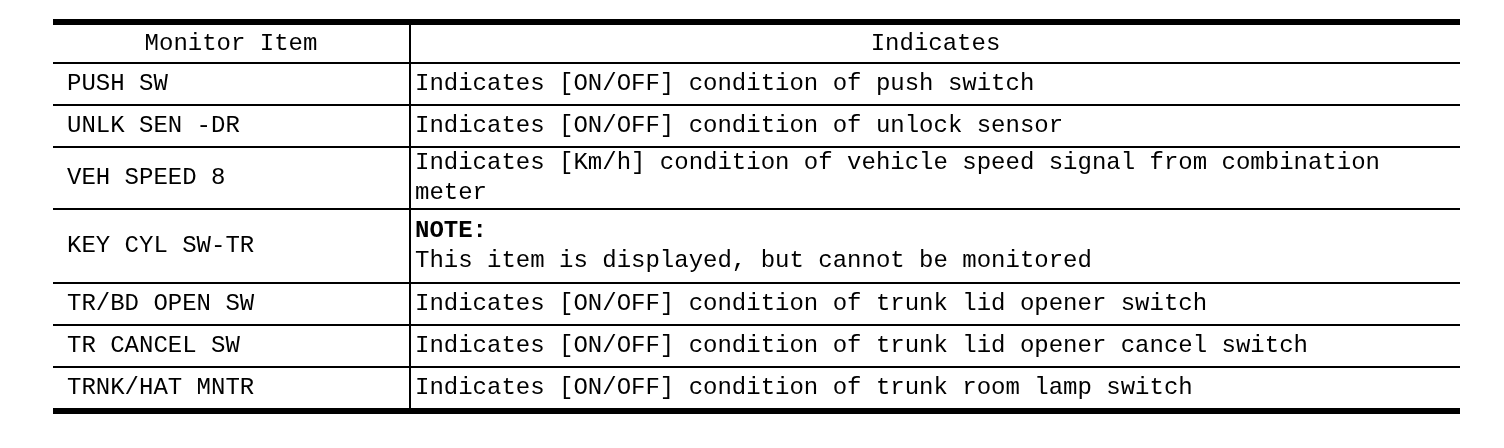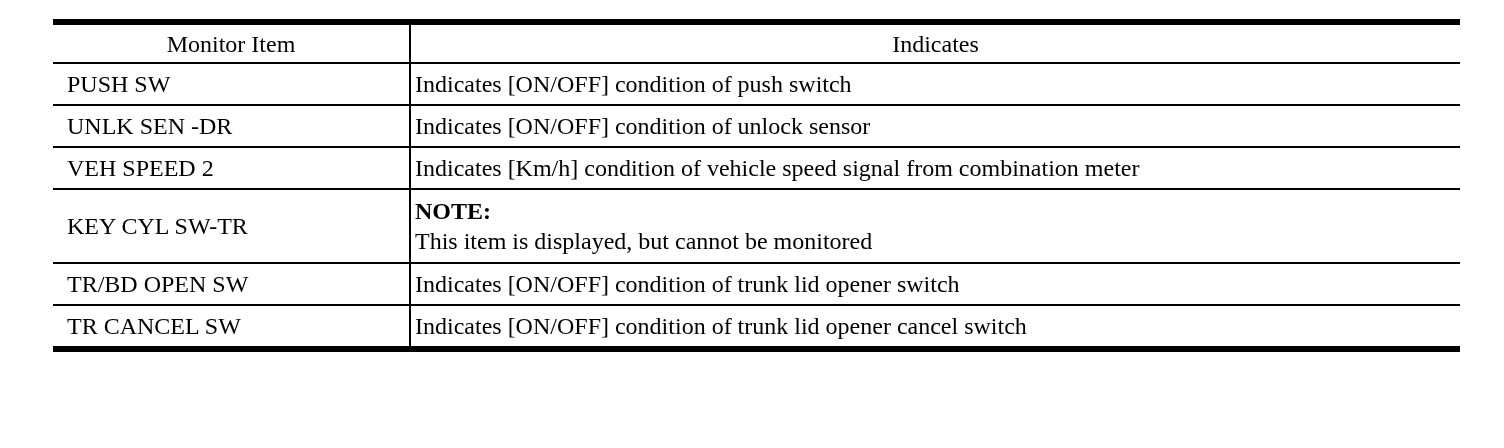--- a/index.html
+++ b/index.html
@@ -5,21 +5,21 @@
   html, body {
     margin: 0;
     padding: 0;
     background: #ffffff;
   }
   .page {
     position: relative;
     width: 1504px;
     height: 448px;
     background: #ffffff;
-    font-family: Liberation Serif, serif;
+    font-family: Liberation Mono, monospace;
     color: #000000;
   }
   table.monitor-table {
     position: absolute;
     left: 53px;
     top: 19px;
     width: 1407px;
     border-collapse: collapse;
     table-layout: fixed;
     border-top: 6px solid #000000;
@@ -69,33 +69,37 @@
     <tbody>
       <tr>
         <td class="cell-item">PUSH SW</td>
         <td class="cell-contents">Indicates [ON/OFF] condition of push switch</td>
       </tr>
       <tr>
         <td class="cell-item">UNLK SEN -DR</td>
         <td class="cell-contents">Indicates [ON/OFF] condition of unlock sensor</td>
       </tr>
       <tr>
-        <td class="cell-item">VEH SPEED 2</td>
+        <td class="cell-item">VEH SPEED 8</td>
         <td class="cell-contents">Indicates [Km/h] condition of vehicle speed signal from combination meter</td>
       </tr>
       <tr class="row-note">
         <td class="cell-item">KEY CYL SW-TR</td>
         <td class="cell-contents">
           <div class="note-label">NOTE:</div>
           <div class="note-text">This item is displayed, but cannot be monitored</div>
         </td>
       </tr>
       <tr>
         <td class="cell-item">TR/BD OPEN SW</td>
         <td class="cell-contents">Indicates [ON/OFF] condition of trunk lid opener switch</td>
       </tr>
       <tr>
         <td class="cell-item">TR CANCEL SW</td>
         <td class="cell-contents">Indicates [ON/OFF] condition of trunk lid opener cancel switch</td>
       </tr>
+      <tr>
+        <td class="cell-item">TRNK/HAT MNTR</td>
+        <td class="cell-contents">Indicates [ON/OFF] condition of trunk room lamp switch</td>
+      </tr>
     </tbody>
   </table>
 </div>
 
 </body></html>

